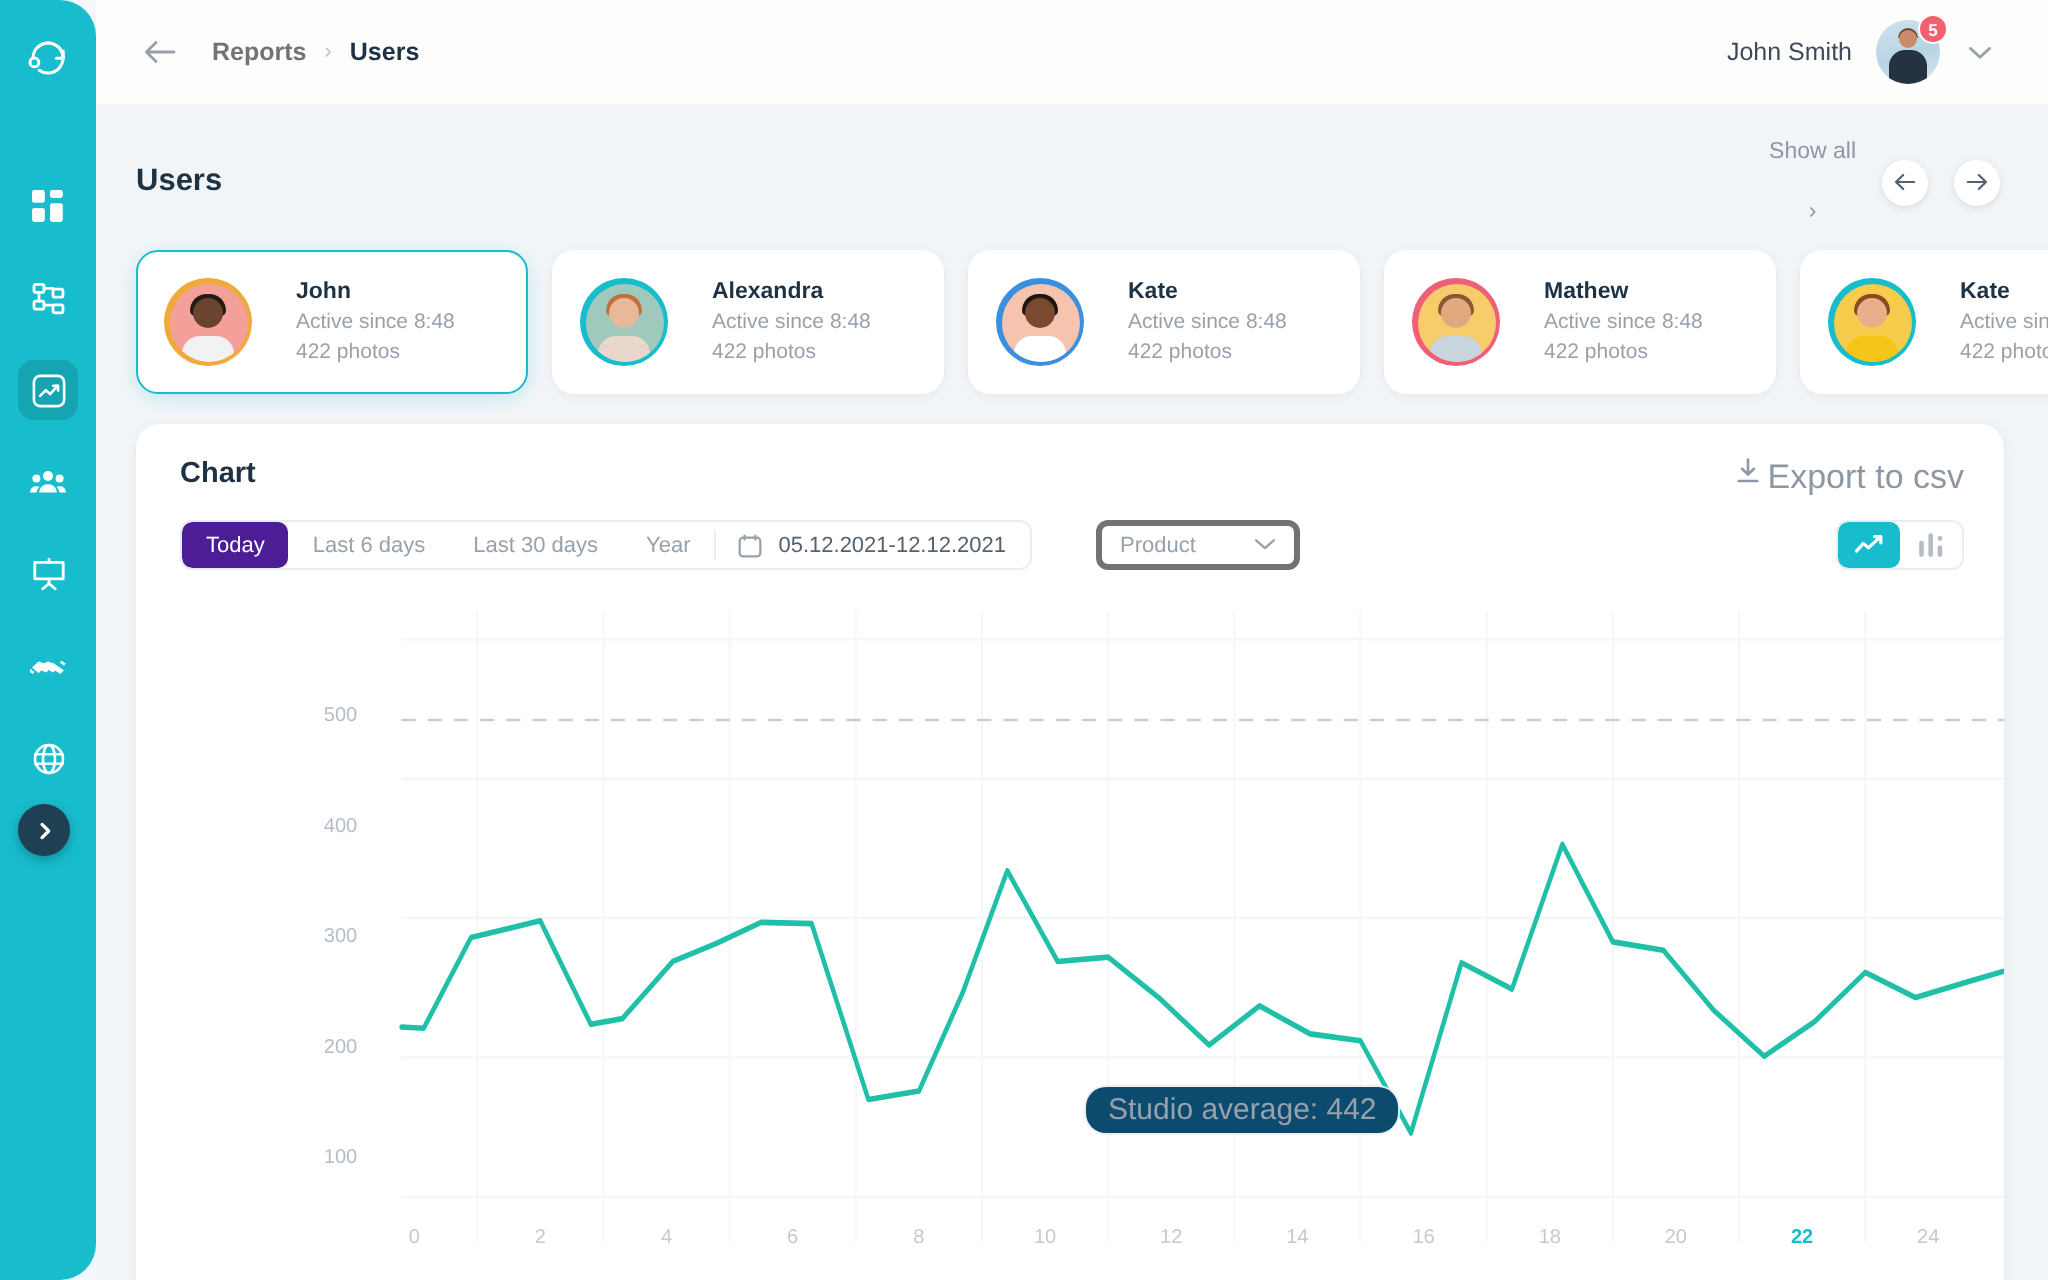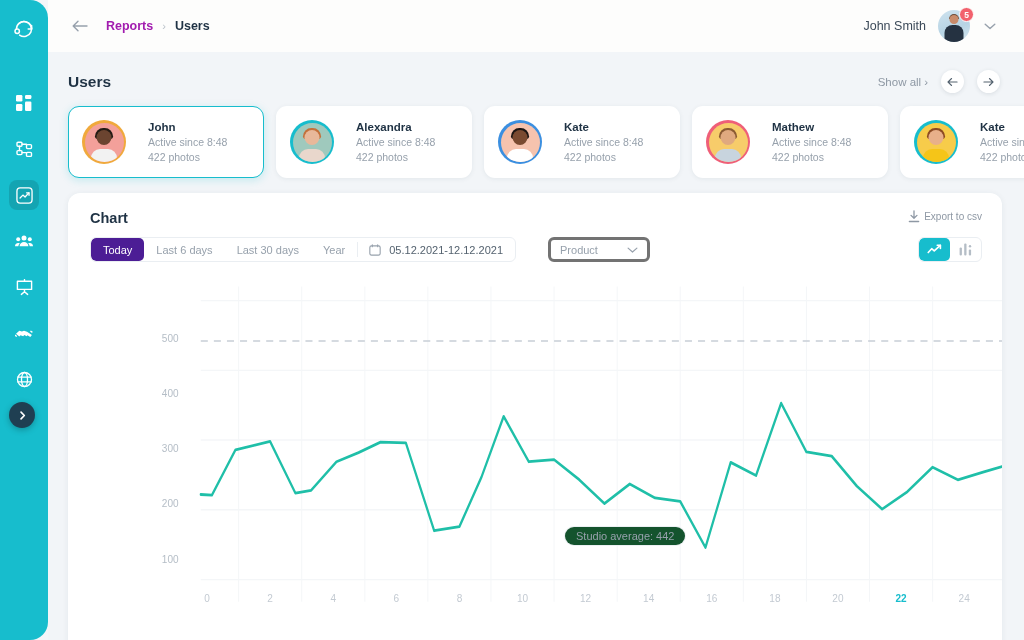--- a/index.html
+++ b/index.html
@@ -45,21 +45,21 @@
 
   
   .topbar {
     height: 52px; background: #fdfdfc;
     display: flex; align-items: center;
     padding: 0 26px 0 22px;
     flex: 0 0 52px;
   }
   .back-arrow { width: 20px; height: 20px; display:flex; align-items:center; justify-content:center; cursor:pointer; margin-right: 16px; }
   .crumbs { display: flex; align-items: center; gap: 9px; font-size: 12.5px; }
-  .crumb-link { color: #a21caf; font-weight: 700; cursor: pointer; }
+  .crumb-link { color: #737373; font-weight: 700; cursor: pointer; }
   .crumb-sep { color: #b9c1c9; font-size: 11px; }
   .crumb-current { color: #1f3244; font-weight: 700; }
   .topbar-right { margin-left: auto; display: flex; align-items: center; gap: 12px; }
   .user-name { font-size: 12.5px; color: #3c4a59; font-weight: 400; }
   .avatar-wrap { position: relative; width: 32px; height: 32px; }
   .avatar-top {
     width: 32px; height: 32px; border-radius: 50%;
     background: linear-gradient(160deg,#cfe3ef 0%,#b7d4e4 55%,#d8e7ef 100%);
     overflow: hidden; position: relative;
     cursor: pointer;
@@ -76,21 +76,21 @@
     border: 1.5px solid #fdfdfc;
   }
   .chev-down { width: 16px; height: 16px; display:flex; align-items:center; justify-content:center; cursor:pointer; }
 
   
   .content { flex: 1; background: #f2f5f8; padding: 0 22px 0 20px; overflow: hidden; }
 
   .users-head { display: flex; align-items: center; padding: 18px 2px 0 0; }
   .page-title { font-size: 15.5px; font-weight: 700; color: #1f3244; }
   .users-head-right { margin-left: auto; display: flex; align-items: center; gap: 13px; }
-  .show-all { display: flex; align-items: center; gap: 3px; font-size: 11.5px; color: #8e98a4; cursor: pointer; }
+  .show-all { display: flex; align-items: center; gap: 18px; font-size: 11.5px; color: #8e98a4; cursor: pointer; flex-direction: column; }
   .rbtn {
     width: 23px; height: 23px; border-radius: 50%; background: #ffffff;
     display: flex; align-items: center; justify-content: center;
     box-shadow: 0 1px 4px rgba(31,50,68,0.12); cursor: pointer;
   }
 
   
   .cards { display: flex; gap: 12px; margin-top: 13px; }
   .card {
     background: #ffffff; border-radius: 11px;
@@ -121,22 +121,22 @@
   
   .panel {
     background: #ffffff; border-radius: 12px;
     margin-top: 15px; height: 485px;
     box-shadow: 0 1px 6px rgba(31,50,68,0.07);
     position: relative; overflow: hidden;
   }
   .panel-head { display: flex; align-items: flex-start; padding: 17px 20px 0 22px; }
   .panel-title { font-size: 14.5px; font-weight: 700; color: #1f3244; }
   .export {
-    margin-left: auto; display: flex; align-items: center; gap: 4px;
-    font-size: 10px; color: #8e98a4; cursor: pointer;
+    margin-left: auto; display: flex; gap: 4px;
+    font-size: 17px; color: #8e98a4; cursor: pointer;
   }
 
   .toolbar { display: flex; align-items: center; padding: 11px 20px 0 22px; }
   .seg {
     display: flex; align-items: center; background: #ffffff;
     border: 1px solid #eaeef2; border-radius: 6px; height: 25px;
     overflow: hidden;
   }
   .seg-item {
     font-size: 11px; color: #97a1ac; padding: 0 12px;
@@ -157,24 +157,24 @@
     margin-left: auto; display: flex; align-items: center;
     border: 1px solid #eaeef2; border-radius: 6px; height: 25px; overflow: hidden;
   }
   .tg { width: 31px; height: 100%; display:flex; align-items:center; justify-content:center; cursor:pointer; }
   .tg.active { background: #17bdcd; border-radius: 5px; }
 
   
   .chart-area { position: absolute; left: 0; top: 86px; right: 0; bottom: 0; margin-left: 14px; }
   .chart-svg { position: absolute; inset: 0; width: 100%; height: 100%; }
   .avg-pill {
-    position: absolute; left: 497px; top: 343px;
+    position: absolute; left: 475px; top: 343px;
     transform: translateY(-50%);
-    background: #14532d; border-radius: 10px;
-    padding: 3px 11px; font-size: 11px; color: #97a1ac;
+    background: #0c4a6e; border-radius: 10px;
+    padding: 3px 11px; font-size: 15px; color: #97a1ac;
     white-space: nowrap;
     box-shadow: 0 0 0 1px rgba(234,238,242,0.9);
   }
 </style>
 </head>
 <body>
 
 <div class="app">
 
   <div class="sidebar">

